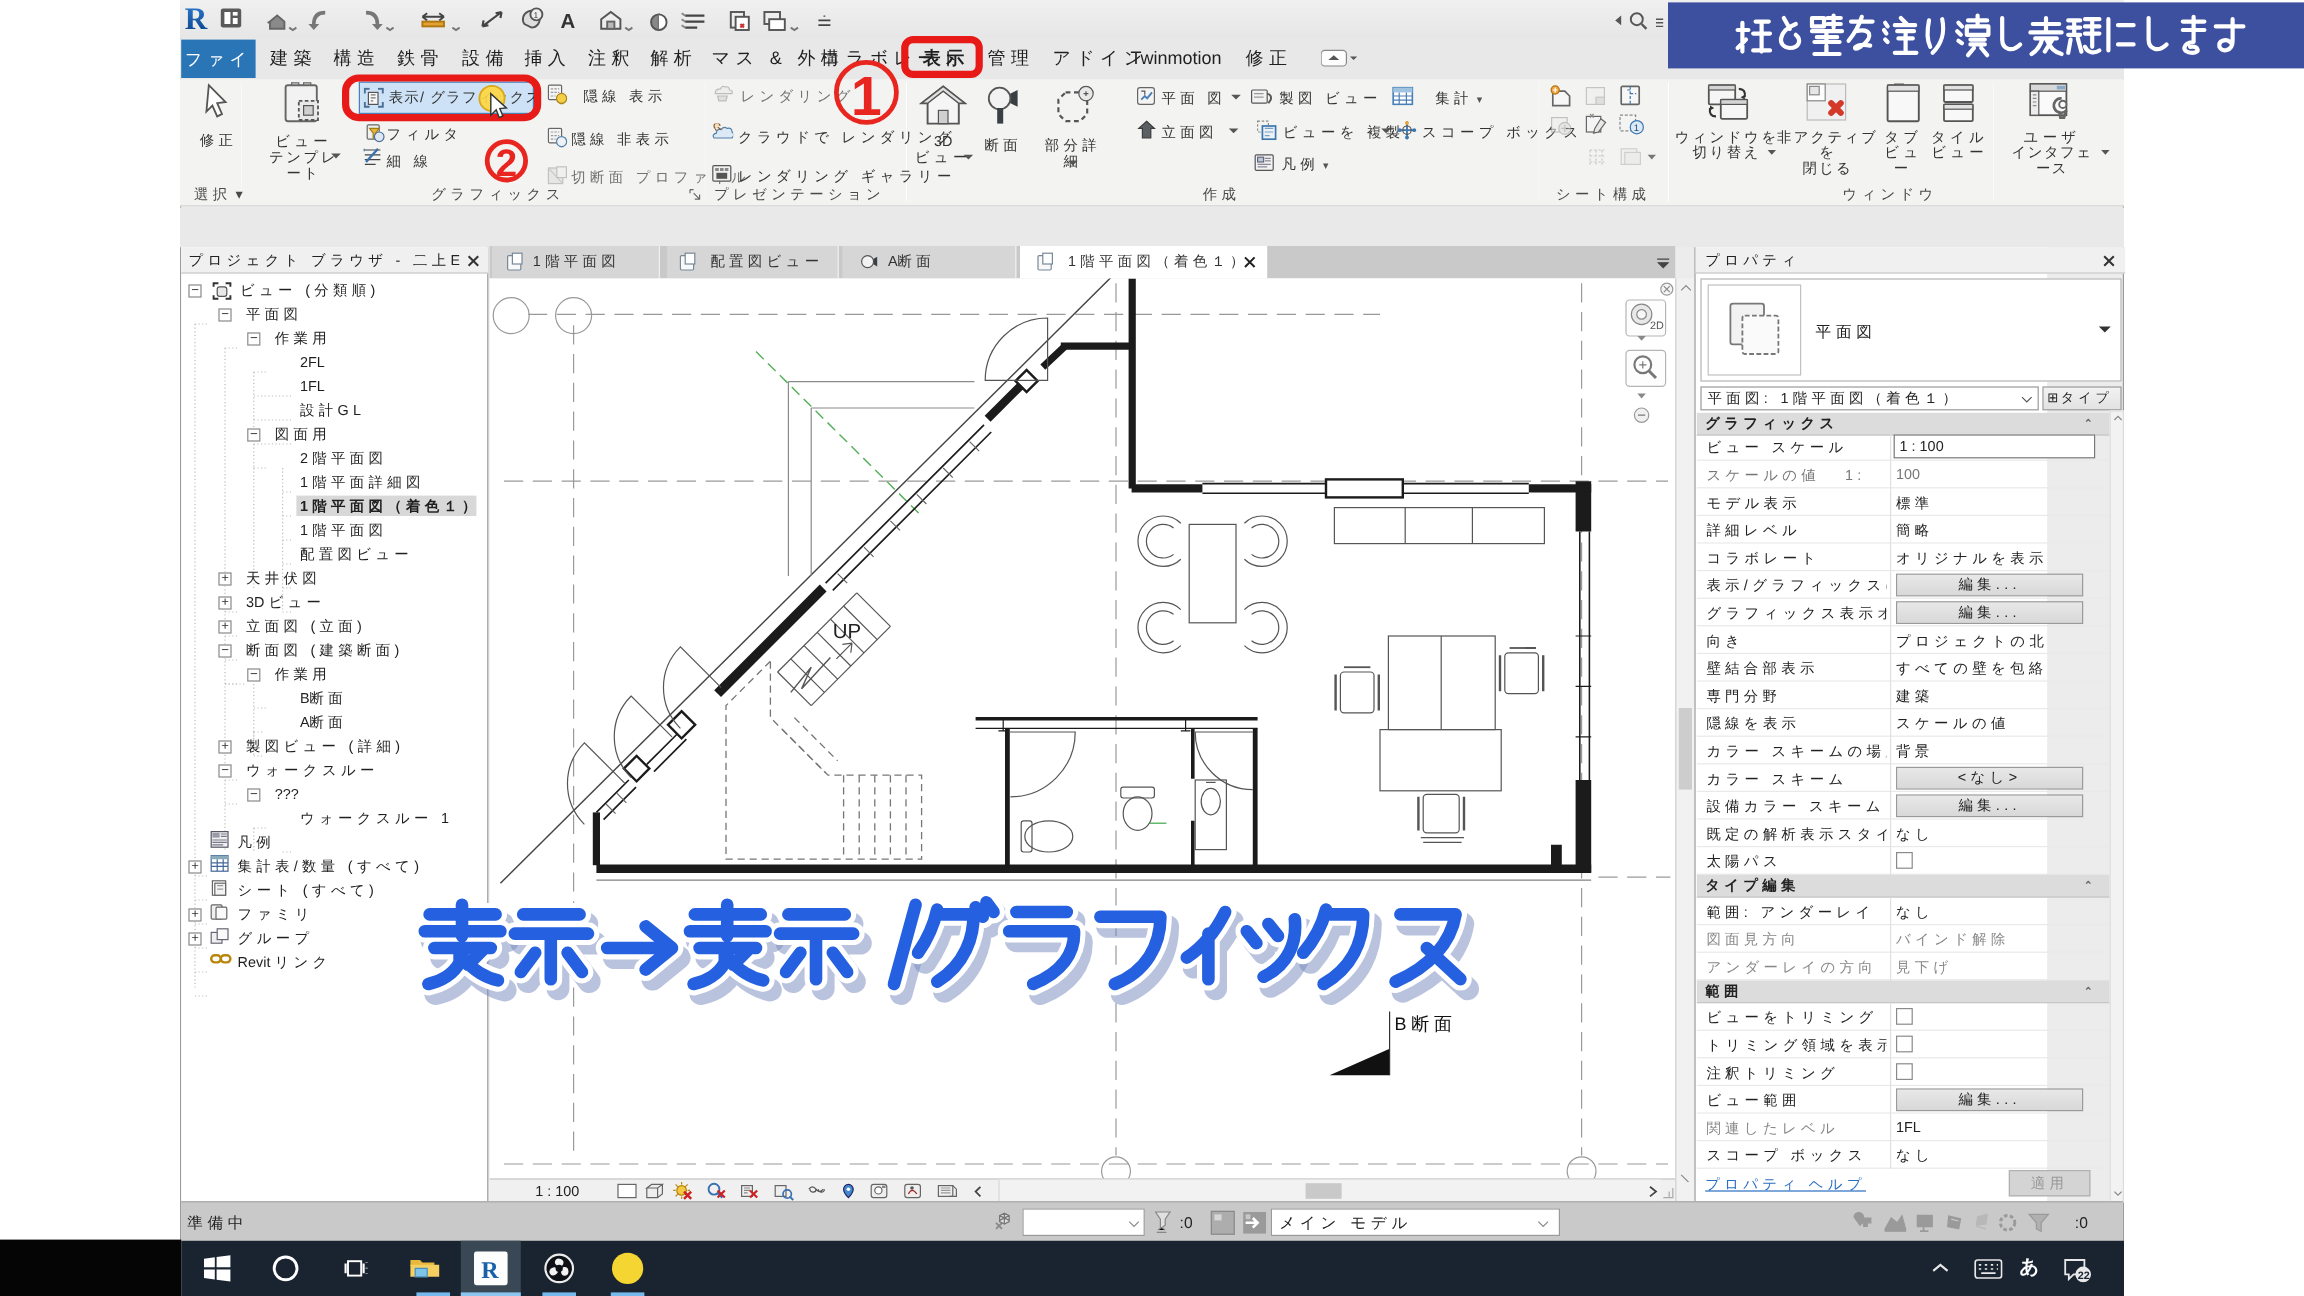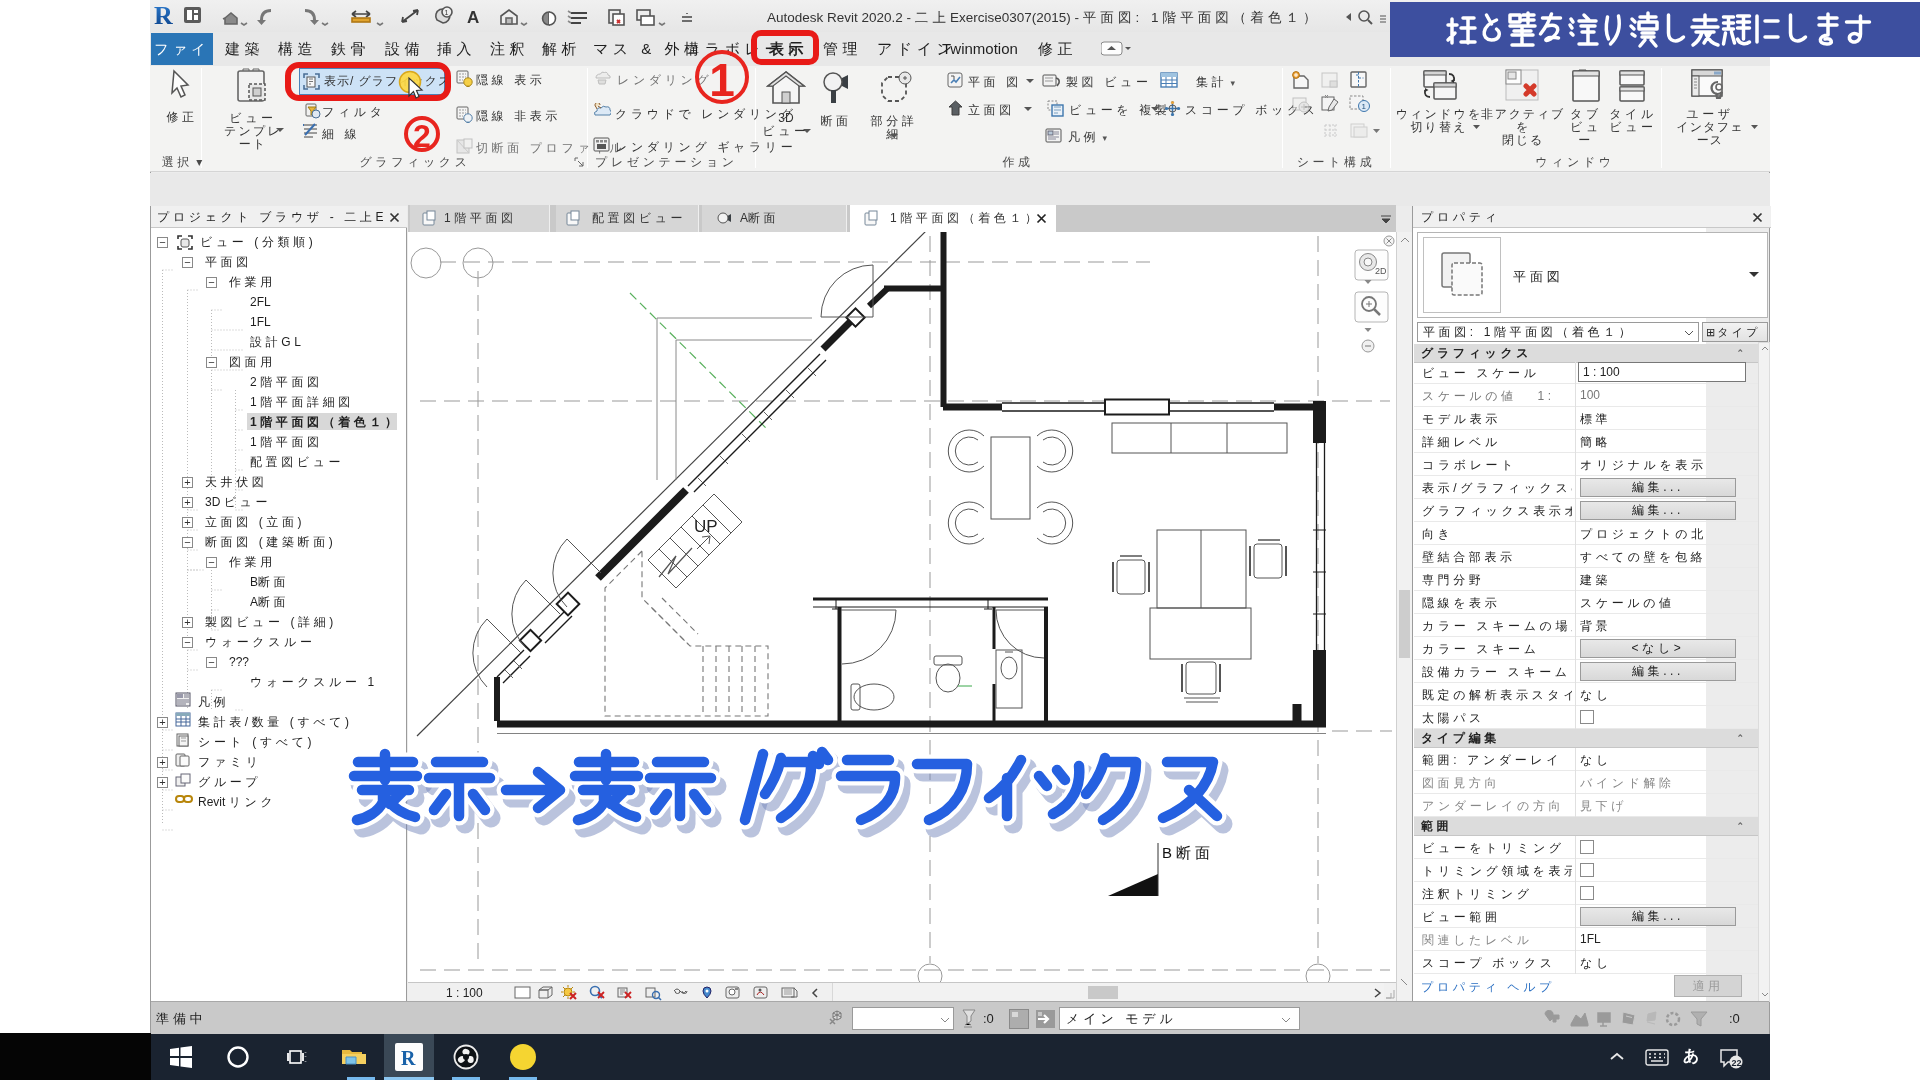--- a/index.html
+++ b/index.html
@@ -91,21 +91,20 @@
   <path d="M352 9 h16 m-16 5 h16 m-16 5 h10" stroke="#444" stroke-width="2"></path>
       <path d="M352 9 l-3 -2 m3 7 l-3 -2 m3 7 l-3 -2" stroke="#888"></path>
   <rect x="390" y="6" width="11" height="13" fill="#eee" stroke="#555"></rect>
       <rect x="394" y="10" width="11" height="11" fill="#fff" stroke="#555"></rect>
       <path d="M398 16 l3 3 m0 -3 l-3 3" stroke="#c33" stroke-width="1.8"></path>
   <rect x="418" y="6" width="13" height="10" fill="#eee" stroke="#555"></rect>
       <rect x="422" y="12" width="13" height="9" fill="#fff" stroke="#555"></rect>
       <path d="M440 19 l3 2 3-2" stroke="#777"></path>
   <path d="M463 13 h10 m-10 4 h10 m-5 -8 v1" stroke="#444" stroke-width="1.5"></path>
  </svg>
- <div class="abs" style="left:617px;top:9px;font-size:13.5px;color:#333;width:600px;white-space:nowrap"><span>Autodesk Revit 2020.2 - </span><span class="j2">二上</span><span>Exercise0307(2015) - </span><span class="j2">平面図: 1階平面図（着色１）</span></div>
  <svg class="abs" style="left:1192px;top:8px" width="46" height="18" viewBox="0 0 46 18" fill="none" stroke="#555">
       <path d="M4 9 l5 -4 v8 z" fill="#555" stroke="none"></path>
       <circle cx="22" cy="8" r="5" stroke-width="1.6"></circle>
       <path d="M26 12 l4 4" stroke-width="2"></path>
       <path d="M38 8 h6 m-6 3 h6 m-6 3 h6" stroke-width="1.2"></path>
     </svg>
 </div>
 <div id="tabrow">
  <div id="ftab"><span class="j2">ファイル</span></div>
  <div class="rtab" style="left:75px;width:32px"><span class="j2">建築</span></div>
@@ -173,21 +172,21 @@
       <path d="M2 3 l-1 0 M3 13 l10 -11" stroke="#3a6fb0" stroke-width="2"></path>
     </svg>
  <div class="sbtxt" style="left:172px;top:60px"><span class="j2">細 線</span></div>
 
  <svg class="abs" style="left:306px;top:4px" width="17" height="17" viewBox="0 0 17 17">
       <rect x="1" y="1" width="11" height="12" rx="1" fill="#f4f4f4" stroke="#666"></rect>
       <path d="M3 4 h7 m-7 3 h7 m-7 3 h4" stroke="#999" stroke-dasharray="2 1"></path>
       <circle cx="12" cy="12" r="4.2" fill="#f5cf46" stroke="#a9861c"></circle>
       <path d="M10.5 16.5 h3" stroke="#a9861c"></path>
     </svg>
- <div class="sbtxt" style="left:326px;top:6px"><span class="j2">隠線 表示</span></div>
+ <div class="sbtxt" style="left:336px;top:6px"><span class="j2">隠線 表示</span></div>
  <svg class="abs" style="left:306px;top:40px" width="17" height="17" viewBox="0 0 17 17">
       <rect x="1" y="1" width="11" height="12" rx="1" fill="#f4f4f4" stroke="#666"></rect>
       <path d="M3 4 h7 m-7 3 h7 m-7 3 h4" stroke="#999" stroke-dasharray="2 1"></path>
       <circle cx="12" cy="12" r="4.2" fill="#eef2f6" stroke="#5580a8"></circle>
       <path d="M10.5 16.5 h3" stroke="#5580a8"></path>
     </svg>
  <div class="sbtxt" style="left:326px;top:42px"><span class="j2">隠線 非表示</span></div>
  <svg class="abs" style="left:306px;top:72px" width="17" height="17" viewBox="0 0 17 17" opacity=".55">
       <rect x="1" y="2" width="12" height="13" fill="#ddd" stroke="#999"></rect>
       <path d="M1 2 l12 13" stroke="#aaa"></path>
@@ -859,21 +858,21 @@
  <div class="prow" style="top:722px">
       <div class="pcol"></div>
       <div class="plab" style="color:#888"><span class="j2">関連したレベル</span></div>
       <div class="pval">1FL</div>
     </div>
  <div class="prow" style="top:745px">
       <div class="pcol"></div>
       <div class="plab"><span class="j2">スコープ ボックス</span></div>
       <div class="pval"><span class="j2">なし</span></div>
     </div>
- <div class="abs" style="left:8px;top:773px;font-size:12px;color:#2a6fc2;"><span class="j2">プロパティ ヘルプ</span></div>
+ <div class="abs" style="left:8px;top:773px;font-size:12px;color:#2a6fc2;text-decoration:underline"><span class="j2">プロパティ ヘルプ</span></div>
  <div class="abs" style="left:261px;top:769px;width:68px;height:22px;background:#d4d4d4;border:1px solid #b0b0b0;color:#999;text-align:center;font-size:12px;line-height:21px"><span class="j2">適用</span></div>
  <div class="abs" style="left:345px;top:136px;width:12px;height:660px;background:#f2f2f2;border:1px solid #dcdcdc">
   <svg class="abs" style="left:2px;top:2px" width="8" height="8">
         <path d="M1 5 l3 -3 3 3" stroke="#888" fill="none"></path>
       </svg>
   <svg class="abs" style="left:2px;top:648px" width="8" height="8">
         <path d="M1 2 l3 3 3 -3" stroke="#888" fill="none"></path>
       </svg>
  </div>
 </div>

